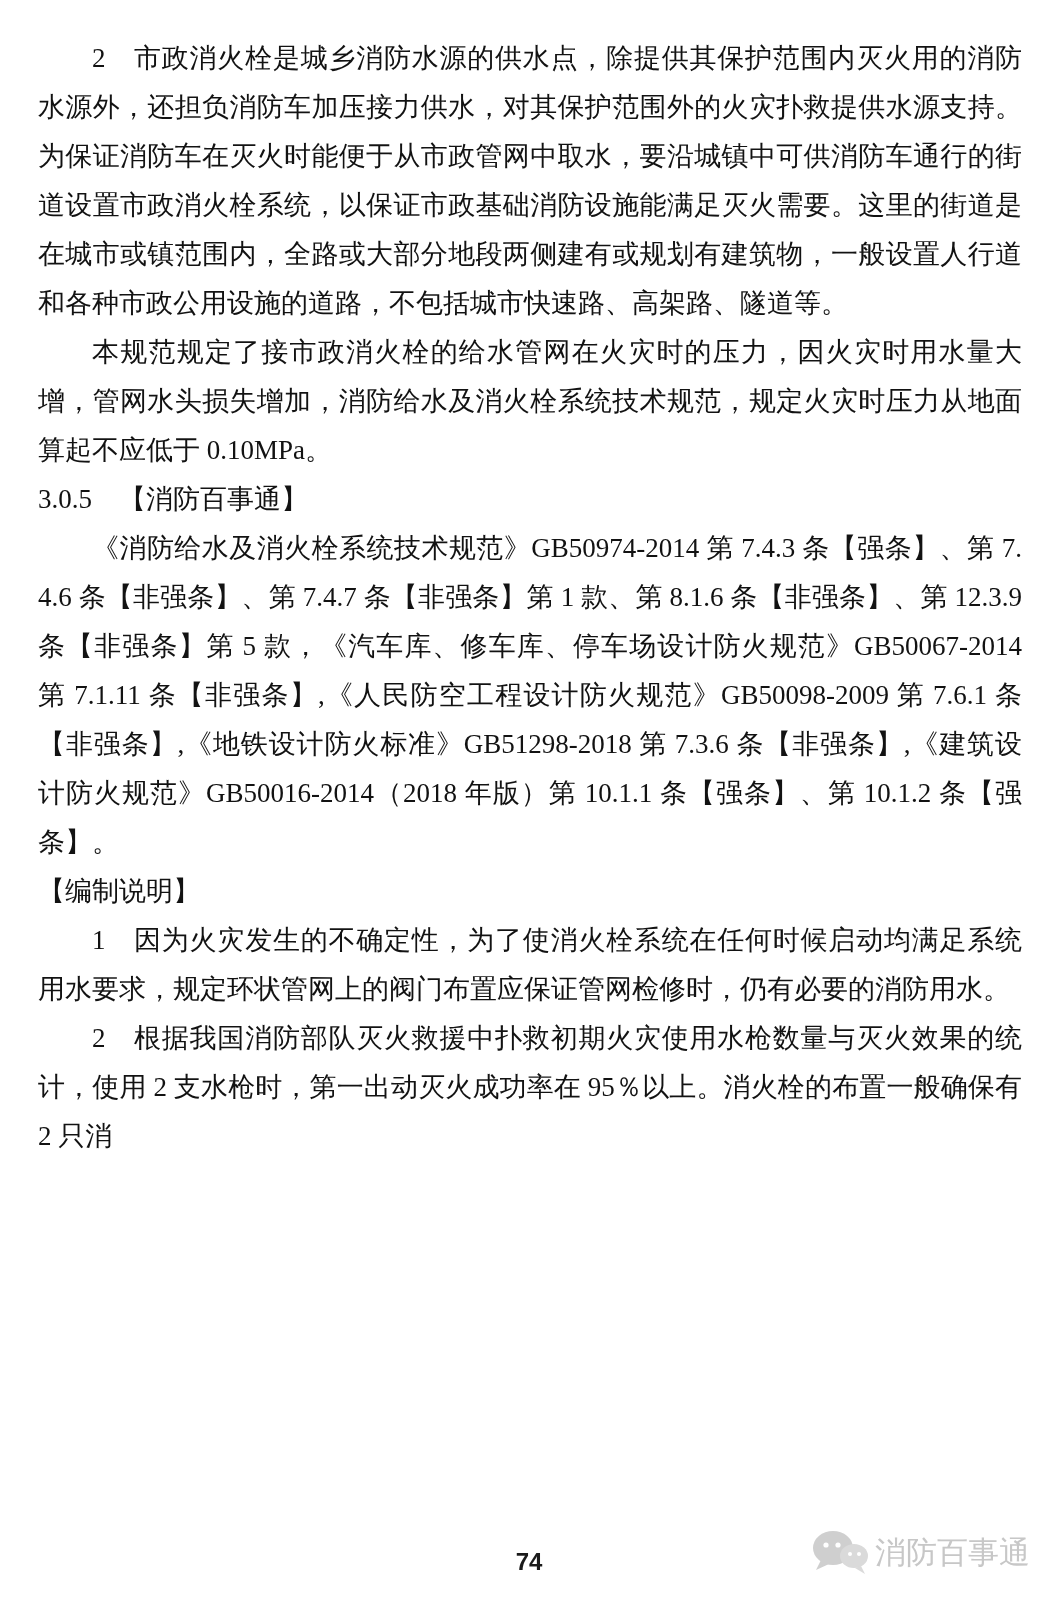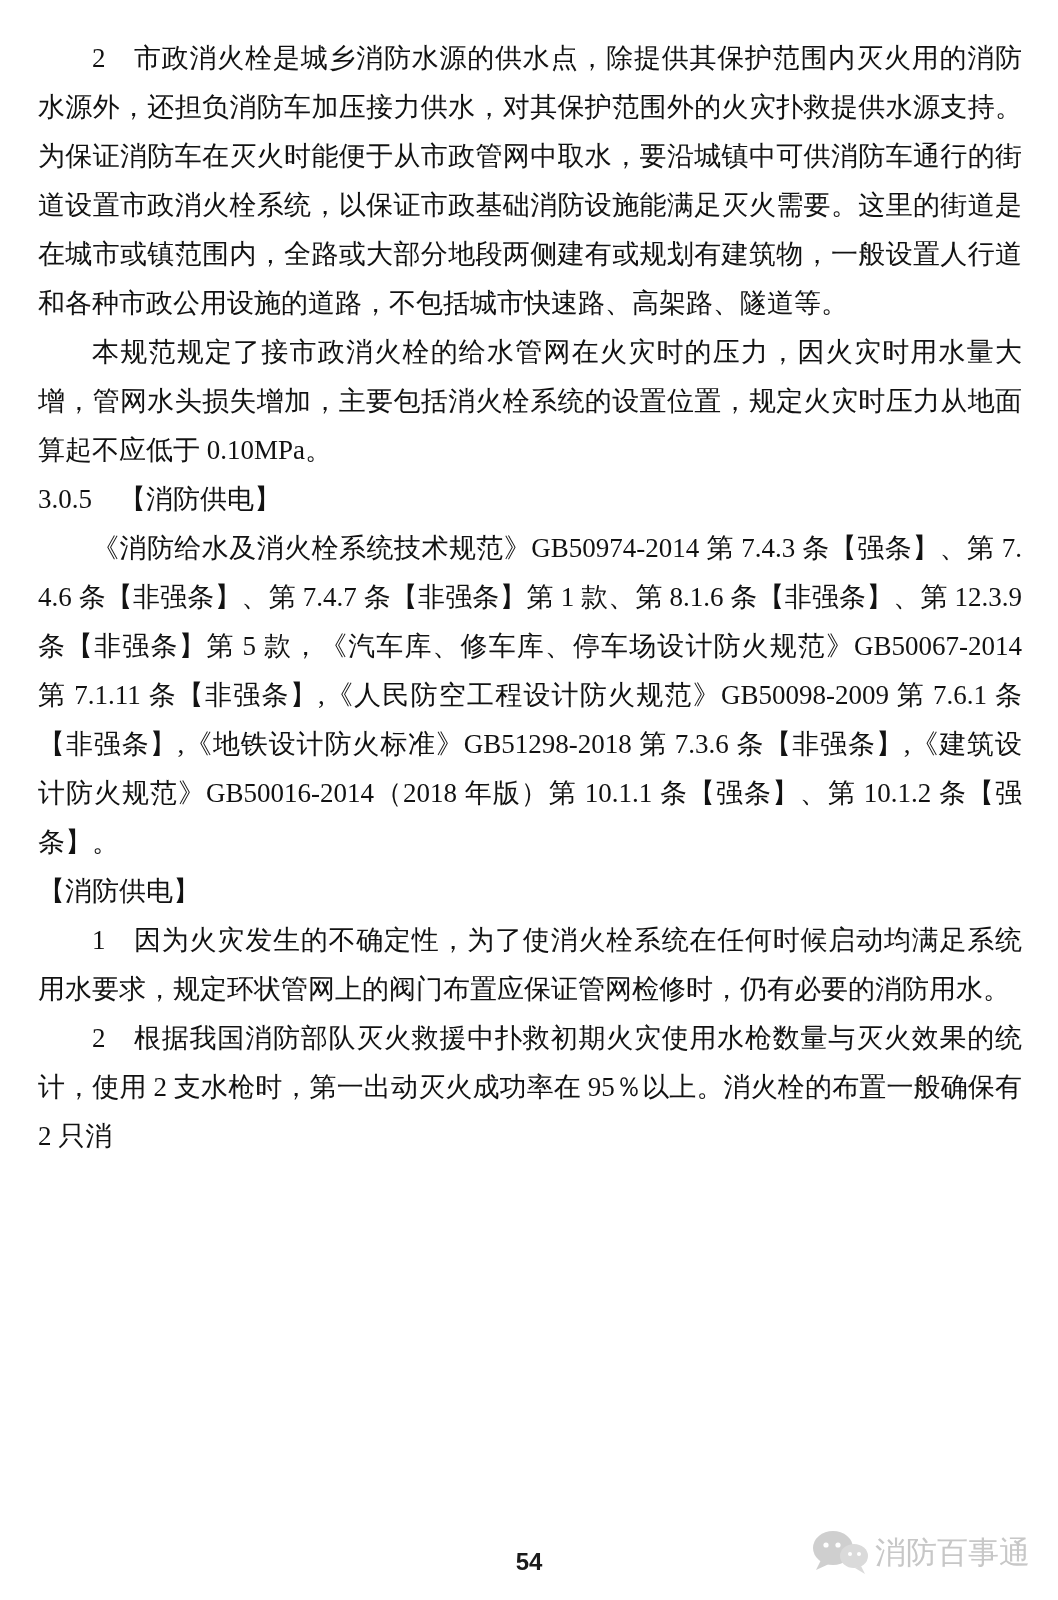--- a/index.html
+++ b/index.html
@@ -65,39 +65,39 @@
     height: 52px;
   }
 </style>
 </head>
 <body>
 
 <div class="page">
 
   <div class="content">
     <p class="para">2　市政消火栓是城乡消防水源的供水点，除提供其保护范围内灭火用的消防水源外，还担负消防车加压接力供水，对其保护范围外的火灾扑救提供水源支持。为保证消防车在灭火时能便于从市政管网中取水，要沿城镇中可供消防车通行的街道设置市政消火栓系统，以保证市政基础消防设施能满足灭火需要。这里的街道是在城市或镇范围内，全路或大部分地段两侧建有或规划有建筑物，一般设置人行道和各种市政公用设施的道路，不包括城市快速路、高架路、隧道等。</p>
-    <p class="para">本规范规定了接市政消火栓的给水管网在火灾时的压力，因火灾时用水量大增，管网水头损失增加，主要包括消火栓系统的设置位置，规定火灾时压力从地面算起不应低于 0.10MPa。</p>
-    <p class="para heading">3.0.5　【消防供电】</p>
+    <p class="para">本规范规定了接市政消火栓的给水管网在火灾时的压力，因火灾时用水量大增，管网水头损失增加，消防给水及消火栓系统技术规范，规定火灾时压力从地面算起不应低于 0.10MPa。</p>
+    <p class="para heading">3.0.5　【消防百事通】</p>
     <p class="para">《消防给水及消火栓系统技术规范》GB50974-2014 第 7.4.3 条【强条】、第 7.4.6 条【非强条】、第 7.4.7 条【非强条】第 1 款、第 8.1.6 条【非强条】、第 12.3.9 条【非强条】第 5 款，《汽车库、修车库、停车场设计防火规范》GB50067-2014 第 7.1.11 条【非强条】,《人民防空工程设计防火规范》GB50098-2009 第 7.6.1 条【非强条】,《地铁设计防火标准》GB51298-2018 第 7.3.6 条【非强条】,《建筑设计防火规范》GB50016-2014（2018 年版）第 10.1.1 条【强条】、第 10.1.2 条【强条】。</p>
-    <p class="para heading">【消防供电】</p>
+    <p class="para heading">【编制说明】</p>
     <p class="para">1　因为火灾发生的不确定性，为了使消火栓系统在任何时候启动均满足系统用水要求，规定环状管网上的阀门布置应保证管网检修时，仍有必要的消防用水。</p>
     <p class="para">2　根据我国消防部队灭火救援中扑救初期火灾使用水枪数量与灭火效果的统计，使用 2 支水枪时，第一出动灭火成功率在 95％以上。消火栓的布置一般确保有 2 只消</p>
   </div>
 
   <div class="watermark">
     <span class="bubble-icon">
       <svg viewBox="0 0 62 52" width="62" height="52" aria-hidden="true">
         <ellipse cx="24" cy="22" rx="20" ry="17" fill="#cfcfcf"></ellipse>
         <path d="M12 34 L7 44 L20 38 Z" fill="#cfcfcf"></path>
         <circle cx="17" cy="19" r="2.6" fill="#ffffff"></circle>
         <circle cx="29" cy="19" r="2.6" fill="#ffffff"></circle>
         <ellipse cx="45" cy="30" rx="14" ry="12" fill="#dadada"></ellipse>
         <path d="M52 40 L56 48 L46 42 Z" fill="#dadada"></path>
         <circle cx="41" cy="28" r="2" fill="#ffffff"></circle>
         <circle cx="50" cy="28" r="2" fill="#ffffff"></circle>
       </svg>
     </span>
     <span>消防百事通</span>
   </div>
 
-  <div class="page-number">54</div>
+  <div class="page-number">74</div>
 
 </div>
 
 </body></html>

